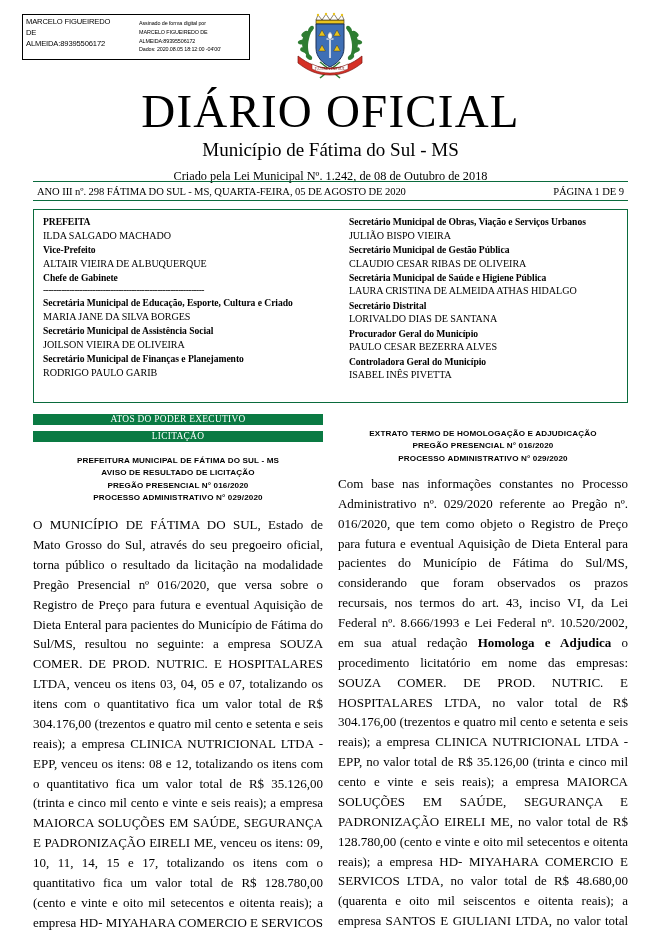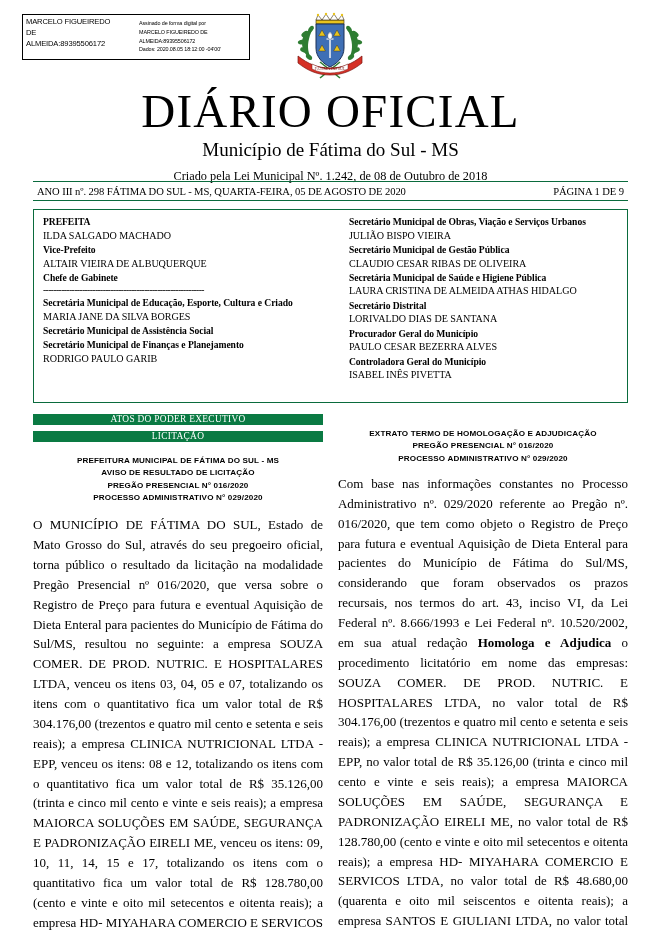--- a/index.html
+++ b/index.html
@@ -306,20 +306,21 @@
     <div class="off-col left">
       <div class="off-role">PREFEITA</div>
       <div class="off-name">ILDA SALGADO MACHADO</div>
       <div class="off-role">Vice-Prefeito</div>
       <div class="off-name">ALTAIR VIEIRA DE ALBUQUERQUE</div>
       <div class="off-role">Chefe de Gabinete</div>
       <div class="off-sep">--------------------------------------------------------------</div>
       <div class="off-role">Secretária Municipal de Educação, Esporte, Cultura e Criado</div>
       <div class="off-name">MARIA JANE DA SILVA BORGES</div>
       <div class="off-role">Secretário Municipal de Assistência Social</div>
+      <div class="off-name">JOILSON VIEIRA DE OLIVEIRA</div>
       <div class="off-role">Secretário Municipal de Finanças e Planejamento</div>
       <div class="off-name">RODRIGO PAULO GARIB</div>
     </div>
     <div class="off-col right">
       <div class="off-role">Secretário Municipal de Obras, Viação e Serviços Urbanos</div>
       <div class="off-name">JULIÃO BISPO VIEIRA</div>
       <div class="off-role">Secretário Municipal de Gestão Pública</div>
       <div class="off-name">CLAUDIO CESAR RIBAS DE OLIVEIRA</div>
       <div class="off-role">Secretária Municipal de Saúde e Higiene Pública</div>
       <div class="off-name">LAURA CRISTINA DE ALMEIDA  ATHAS HIDALGO</div>

